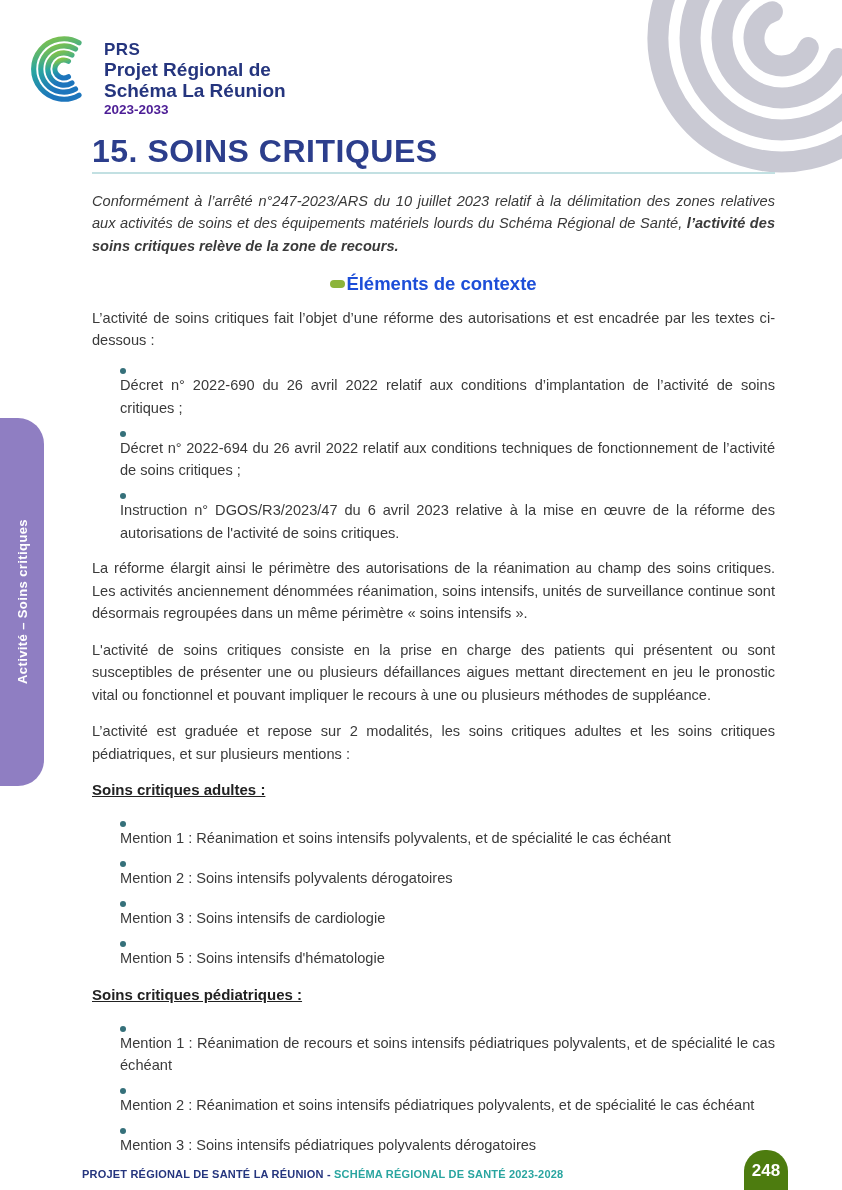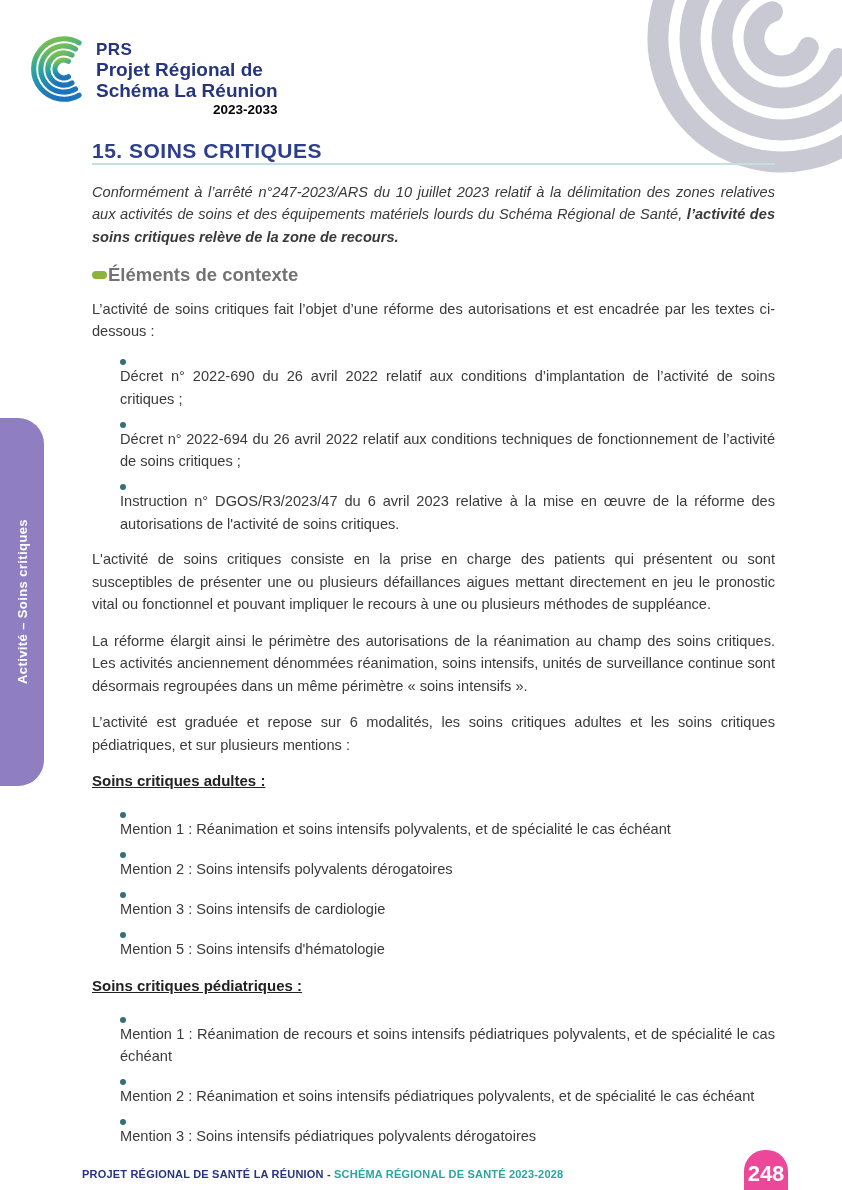--- a/index.html
+++ b/index.html
@@ -22,26 +22,26 @@
     pointer-events: none;
   }
 
   
   .logo {
     position: absolute;
     top: 33px;
     left: 28px;
     display: flex;
     align-items: flex-start;
-    gap: 0;
+    gap: 8px;
   }
   .logo-text { padding-top: 7px; line-height: 1.12; }
   .logo-acronym { color: #25357e; font-weight: bold; font-size: 17px; letter-spacing: .5px; }
   .logo-line { color: #25357e; font-weight: bold; font-size: 19px; }
-  .logo-years { color: #000000; font-weight: bold; font-size: 13.5px; text-align: right; }
+  .logo-years { color: #4c1d95; font-weight: bold; font-size: 13.5px; }
 
   
   .side-tab {
     position: absolute;
     left: 0;
     top: 418px;
     width: 44px;
     height: 368px;
     background: #8f7ec2;
     border-radius: 0 26px 26px 0;
@@ -64,39 +64,40 @@
     position: absolute;
     left: 92px;
     top: 140px;
     width: 683px;
     color: #3a3a3a;
     font-size: 14.6px;
     line-height: 22.5px;
   }
   .title {
     color: #2c3e8c;
-    font-size: 21px;
+    font-size: 32px;
     font-weight: 600;
     letter-spacing: .5px;
-    padding-bottom: 0;
+    padding-bottom: 9px;
     border-bottom: 2px solid #c2e0e2;
     margin-bottom: 16px;
   }
   p { text-align: justify; }
   .intro { font-style: italic; margin-bottom: 16px; }
   .intro .i-bold { font-weight: bold; }
 
   .sec-head {
     display: flex;
     align-items: center;
     gap: 1px;
-    color: #737373;
+    color: #1d4ed8;
     font-size: 18.5px;
     font-weight: bold;
     margin-bottom: 11px;
+    justify-content: center;
   }
   .sec-head .pill {
     width: 15px;
     height: 8px;
     border-radius: 5px;
     background: #8cb43a;
     flex: 0 0 auto;
   }
 
   .para { margin-bottom: 14px; }
@@ -139,25 +140,25 @@
     white-space: nowrap;
   }
   .footer-line .f-navy { color: #25357e; }
   .footer-line .f-teal { color: #2aa5a0; }
   .page-badge {
     position: absolute;
     right: 54px;
     bottom: 0;
     width: 44px;
     height: 40px;
-    background: #ec4899;
+    background: #4d7c0f;
     border-radius: 21px 21px 0 0;
     color: #ffffff;
     font-weight: bold;
-    font-size: 22px;
+    font-size: 17px;
     text-align: center;
     padding-top: 11px;
   }
 </style>
 </head>
 <body>
 
 <div class="page">
 
   <svg class="corner-arcs" width="212" height="205" viewBox="0 0 212 205" fill="none">
@@ -222,23 +223,23 @@
           <span class="li-text">Décret n° 2022-694 du 26 avril 2022 relatif aux conditions techniques de fonctionnement de l’activité de soins critiques ;</span>
         </li>
 
 
         <li>
           <span class="blt"></span>
           <span class="li-text">Instruction n° DGOS/R3/2023/47 du 6 avril 2023 relative à la mise en œuvre de la réforme des autorisations de l'activité de soins critiques.</span>
         </li>
       </ul>
 
+    <p class="para">La réforme élargit ainsi le périmètre des autorisations de la réanimation au champ des soins critiques. Les activités anciennement dénommées réanimation, soins intensifs, unités de surveillance continue sont désormais regroupées dans un même périmètre « soins intensifs ».</p>
     <p class="para">L'activité de soins critiques consiste en la prise en charge des patients qui présentent ou sont susceptibles de présenter une ou plusieurs défaillances aigues mettant directement en jeu le pronostic vital ou fonctionnel et pouvant impliquer le recours à une ou plusieurs méthodes de suppléance.</p>
-    <p class="para">La réforme élargit ainsi le périmètre des autorisations de la réanimation au champ des soins critiques. Les activités anciennement dénommées réanimation, soins intensifs, unités de surveillance continue sont désormais regroupées dans un même périmètre « soins intensifs ».</p>
-    <p class="para">L’activité est graduée et repose sur 6 modalités, les soins critiques adultes et les soins critiques pédiatriques, et sur plusieurs mentions :</p>
+    <p class="para">L’activité est graduée et repose sur 2 modalités, les soins critiques adultes et les soins critiques pédiatriques, et sur plusieurs mentions :</p>
 
     <h3 class="subhead">Soins critiques adultes :</h3>
     <ul class="blist">
 
         <li>
           <span class="blt"></span>
           <span class="li-text">Mention 1 : Réanimation et soins intensifs polyvalents, et de spécialité le cas échéant</span>
         </li>
 
         <li>

